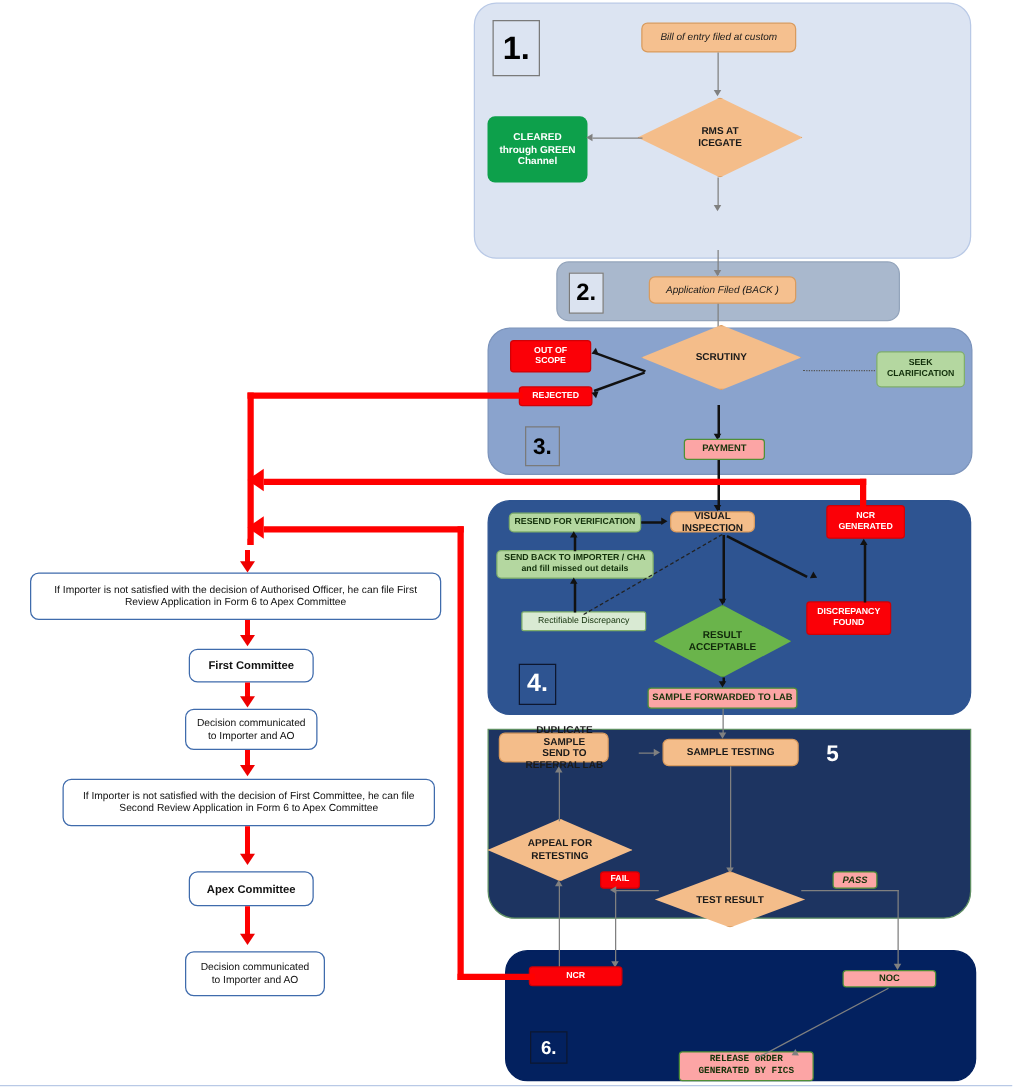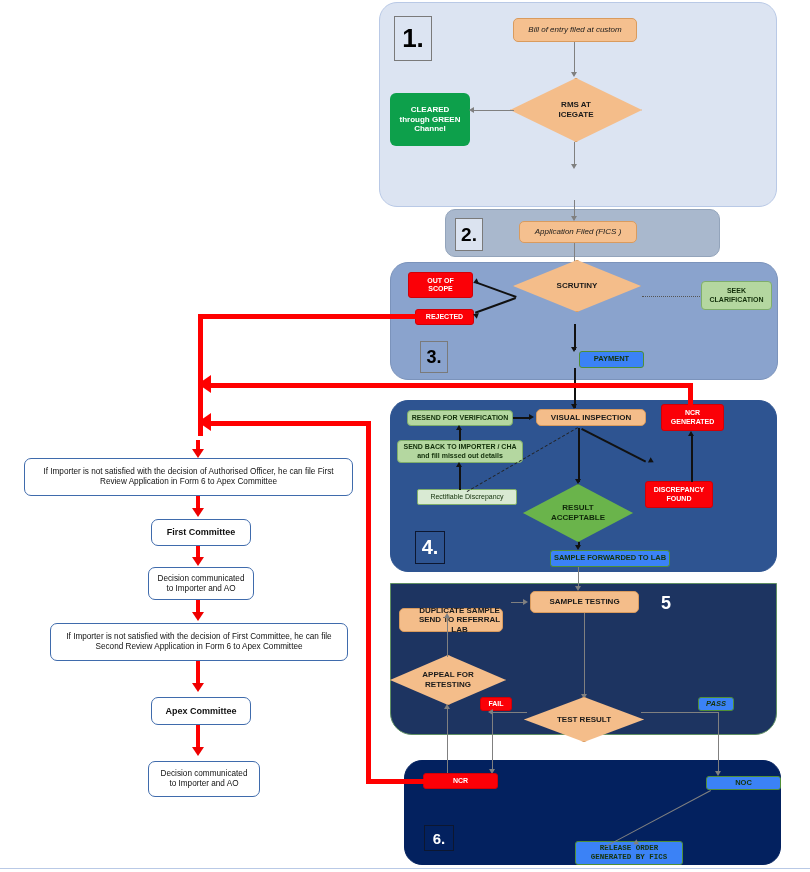--- a/index.html
+++ b/index.html
@@ -25,22 +25,22 @@
 
   
   .node{position:absolute;box-sizing:border-box;display:flex;align-items:center;
         justify-content:center;text-align:center;line-height:1.18;}
   .n-orange{background:#f4bd8a;border:1px solid #d99b5e;border-radius:5px;color:#1a1a1a;
             font-size:8px;font-weight:bold;}
   .n-orange-soft{background:#f5c08f;border:1px solid #d99b5e;border-radius:5px;color:#1a1a1a;
             font-size:8px;font-weight:normal;font-style:italic;}
   .n-green{background:#0da04b;border:none;border-radius:6px;color:#ffffff;
            font-size:8px;font-weight:bold;}
-  .n-green2{background:#3b82f6;border:1px solid #4f8f36;border-radius:3px;color:#16330a;
-            font-size:7.5px;font-weight:bold;margin-left:32px;}
+  .n-green2{background:#fca5a5;border:1px solid #4f8f36;border-radius:3px;color:#16330a;
+            font-size:7.5px;font-weight:bold;}
   .n-greenlight{background:#b4d7a0;border:1px solid #7fae6b;border-radius:4px;color:#12300a;
             font-size:7px;font-weight:bold;}
   .n-greenlight-plain{background:#d9ead3;border:1px solid #7fae6b;border-radius:2px;color:#12300a;
             font-size:7px;font-weight:normal;}
   .n-red{background:#fb0007;border:1px solid #d10006;border-radius:3px;color:#ffffff;
          font-size:7px;font-weight:bold;}
   .n-white{background:#ffffff;border:1.4px solid #3f6bac;border-radius:7px;color:#111;
            font-size:8.2px;font-weight:normal;padding:2px 4px;}
   .n-white.bold{font-weight:bold;font-size:9px;}
 
@@ -124,21 +124,21 @@
 through GREEN
 Channel</div>
   <div class="ln h-gray" style="left:474px;top:110px;width:40px;"></div>
   <div class="arrow a-left-gray" style="left:469px;top:107px;"></div>
 
   <div class="ln v-gray" style="left:574px;top:142px;height:25px;"></div>
   <div class="arrow a-down-gray" style="left:571px;top:164px;"></div>
 
   <div class="ln v-gray" style="left:574px;top:200px;height:20px;"></div>
   <div class="arrow a-down-gray" style="left:571px;top:216px;"></div>
-  <div class="node n-orange-soft" style="left:519px;top:221px;width:118px;height:22px;">Application Filed  (FICS )</div>
+  <div class="node n-orange-soft" style="left:519px;top:221px;width:118px;height:22px;">Application Filed  (BACK )</div>
 
   <div class="ln v-gray" style="left:574px;top:243px;height:28px;"></div>
   <div class="arrow a-down-gray" style="left:571px;top:268px;"></div>
 
   <div class="diamond" style="left:513px;top:260px;width:128px;height:52px;">
     <div class="dshape"></div>
     <div class="dlabel">SCRUTINY</div>
   </div>
 
   <div class="node n-red" style="left:408px;top:272px;width:65px;height:26px;white-space:pre-line;">OUT OF
@@ -155,21 +155,21 @@
 CLARIFICATION</div>
   <div class="dotted" style="left:642px;top:296px;width:58px;"></div>
 
   <div class="ln v-black" style="left:574px;top:324px;height:26px;"></div>
   <div class="arrow a-down-black" style="left:571px;top:347px;"></div>
   <div class="node n-green2" style="left:547px;top:351px;width:65px;height:17px;">PAYMENT</div>
 
   <div class="ln v-black" style="left:574px;top:368px;height:40px;"></div>
   <div class="arrow a-down-black" style="left:571px;top:404px;"></div>
 
-  <div class="node n-orange" style="left:536px;top:409px;width:110px;height:17px;">VISUAL INSPECTION</div>
+  <div class="node n-orange" style="left:536px;top:409px;width:68px;height:17px;">VISUAL INSPECTION</div>
 
   <div class="node n-greenlight" style="left:407px;top:410px;width:106px;height:16px;">RESEND FOR VERIFICATION</div>
   <div class="ln h-black" style="left:513px;top:417px;width:17px;"></div>
   <div class="arrow a-right-black" style="left:529px;top:414px;"></div>
 
   <div class="node n-greenlight" style="left:397px;top:440px;width:126px;height:23px;white-space:pre-line;">SEND BACK TO IMPORTER / CHA
 and fill missed out details</div>
   <div class="ln v-black" style="left:459px;top:428px;height:13px;"></div>
   <div class="arrow a-up-black" style="left:456px;top:425px;"></div>
 
@@ -201,21 +201,21 @@
 
   <div class="node n-green2" style="left:518px;top:550px;width:120px;height:17px;">SAMPLE FORWARDED TO LAB</div>
   <div class="ln v-black" style="left:578px;top:542px;height:5px;"></div>
   <div class="arrow a-down-black" style="left:575px;top:545px;"></div>
 
   <div class="ln v-gray" style="left:578px;top:567px;height:22px;"></div>
   <div class="arrow a-down-gray" style="left:575px;top:586px;"></div>
 
   <div class="node n-orange" style="left:530px;top:591px;width:109px;height:22px;">SAMPLE TESTING</div>
 
-  <div class="node n-orange" style="left:399px;top:608px;width:104px;height:24px;white-space:pre-line;padding-left:17px;">DUPLICATE SAMPLE
+  <div class="node n-orange" style="left:399px;top:586px;width:88px;height:24px;white-space:pre-line;padding-left:17px;">DUPLICATE SAMPLE
 SEND TO REFERRAL LAB</div>
   <div class="ln h-gray" style="left:511px;top:602px;width:14px;"></div>
   <div class="arrow a-right-black" style="left:523px;top:599px;border-left-color:#808080;"></div>
 
   <div class="ln v-gray" style="left:584px;top:613px;height:83px;"></div>
   <div class="arrow a-down-gray" style="left:581px;top:694px;"></div>
 
   <div class="diamond" style="left:390px;top:655px;width:116px;height:50px;">
     <div class="dshape"></div>
     <div class="dlabel" style="white-space:pre-line;">APPEAL FOR

